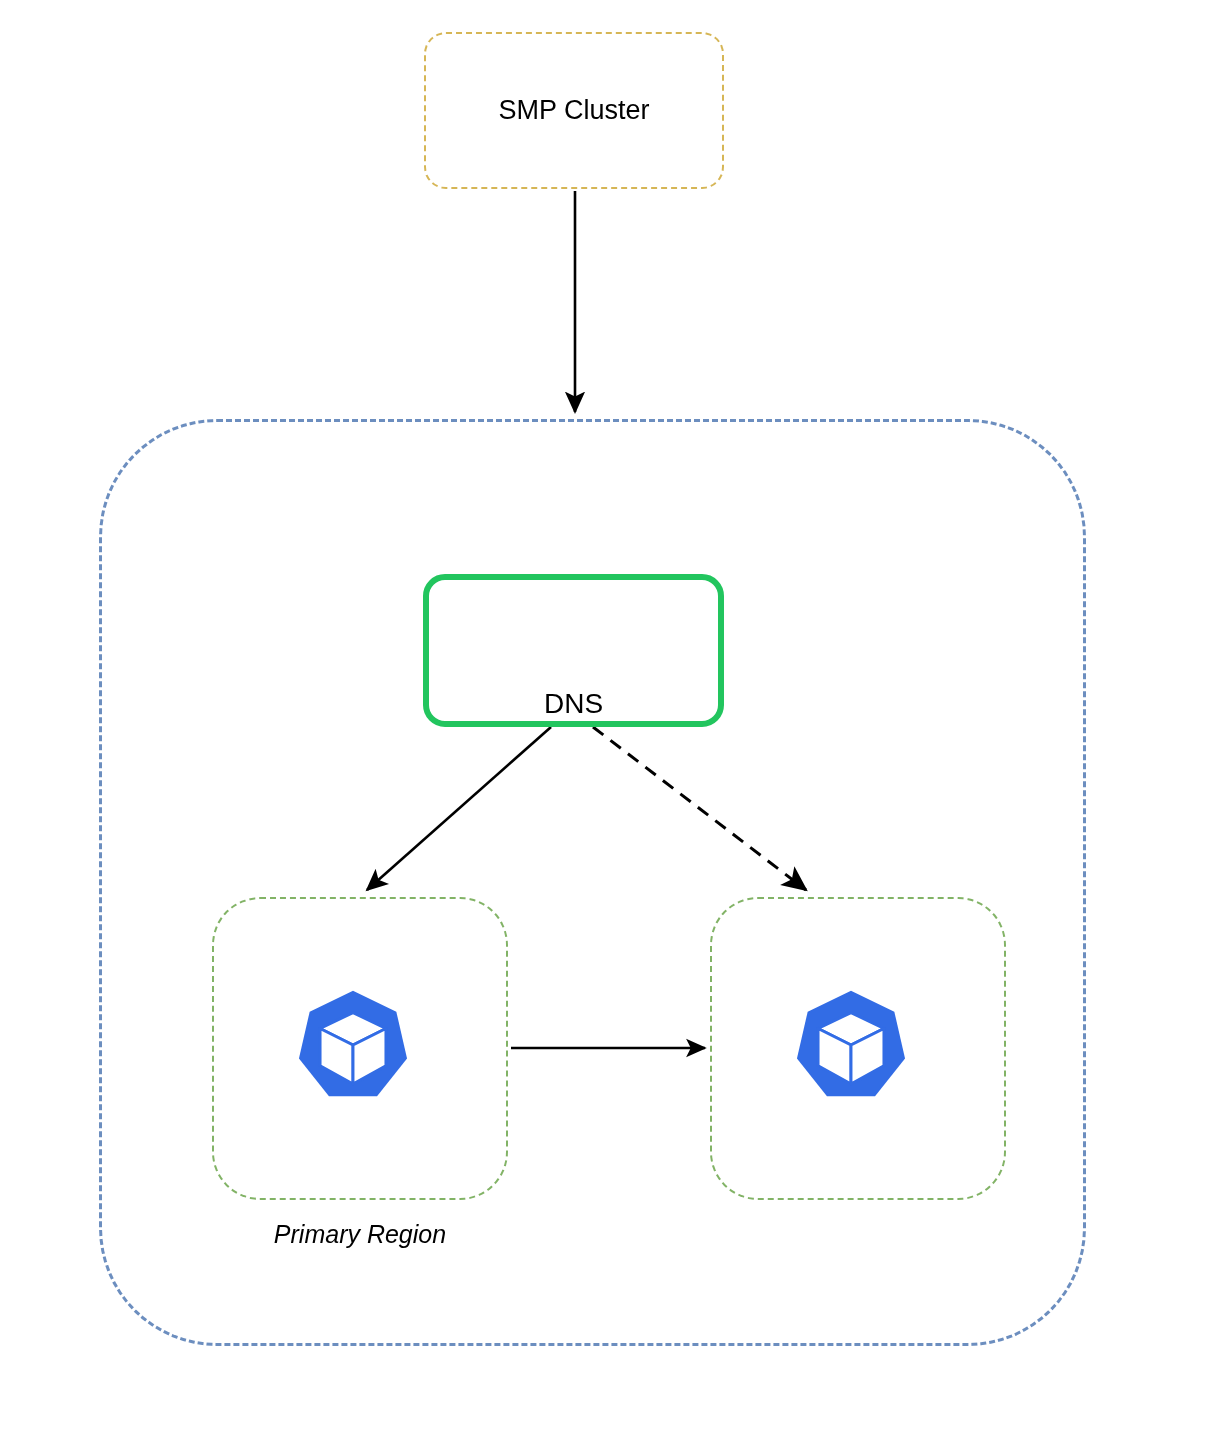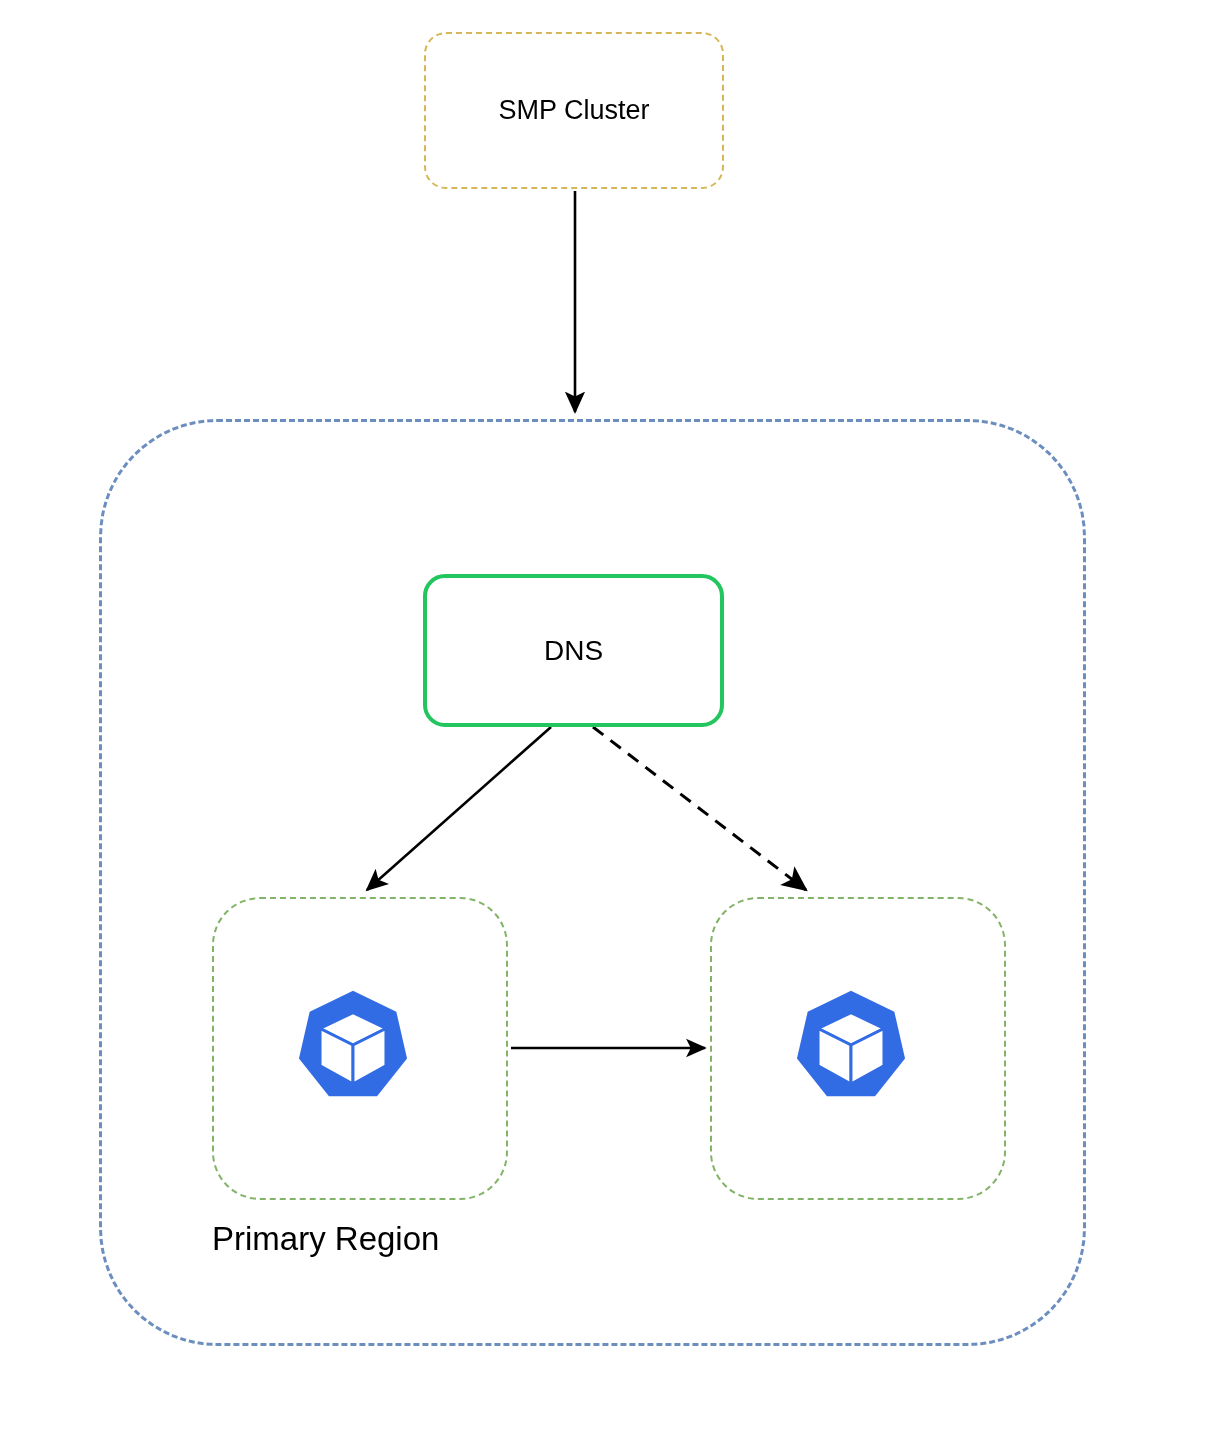--- a/index.html
+++ b/index.html
@@ -63,23 +63,24 @@
     border: 3px dashed #6c8ebf;
     border-radius: 118px;
     background: transparent;
   }
 
   .dns-node {
     left: 423px;
     top: 574px;
     width: 301px;
     height: 153px;
-    border: 4px solid #22c55e;
+    border: 6px solid #22c55e;
     border-radius: 22px;
     background: #ffffff;
+    align-items: flex-end;
   }
   .dns-node .node-label {
     font-size: 28px;
     color: #000000;
     line-height: 1.2;
     white-space: nowrap;
   }
 
   .region-zone {
     width: 296px;
@@ -87,25 +88,26 @@
     border: 2px dashed #82b366;
     border-radius: 48px;
     background: transparent;
   }
   .region-primary   { left: 212px; top: 897px; }
   .region-secondary { left: 710px; top: 897px; }
 
   .region-caption {
     position: absolute;
     width: 296px;
-    text-align: left;
-    font-size: 33px;
+    text-align: center;
+    font-size: 25px;
     color: #000000;
     line-height: 1.2;
     white-space: nowrap;
+    font-style: italic;
   }
   .caption-primary   { left: 212px; top: 1219px; }
   .caption-secondary { left: 710px; top: 1219px; }
 
   .k8s-logo {
     position: absolute;
     width: 122px;
     height: 122px;
   }
   .k8s-primary   { left: 292px; top: 987px; }

